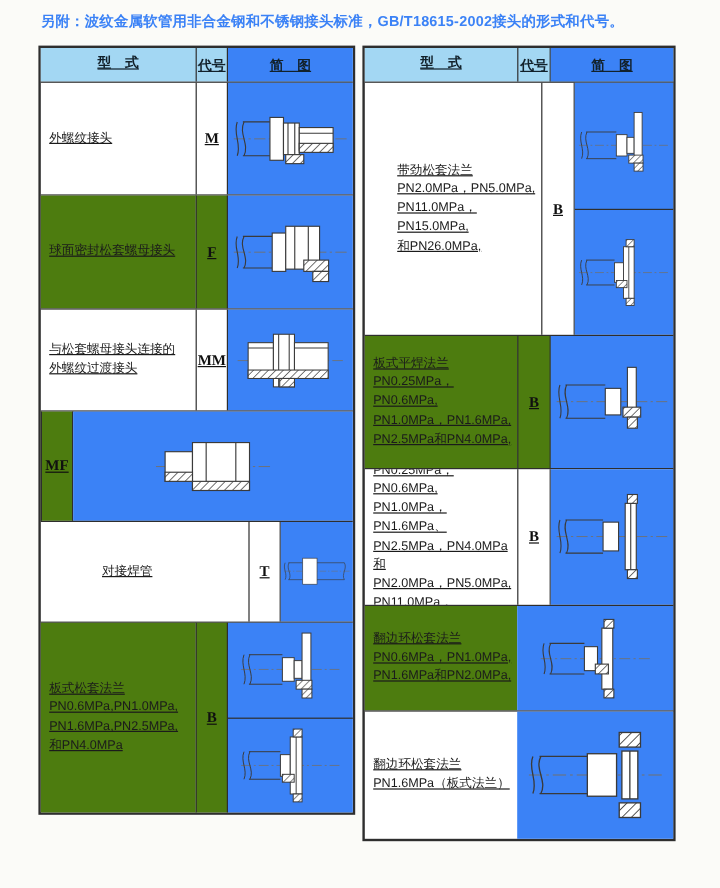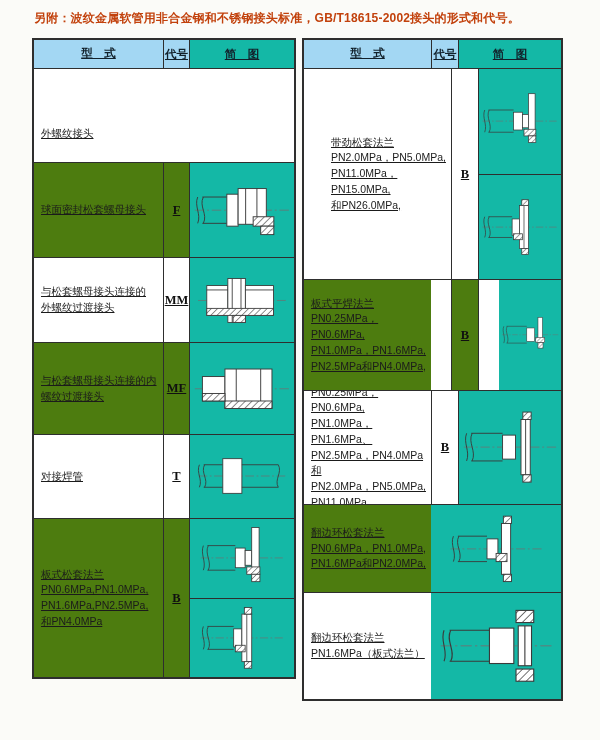--- a/index.html
+++ b/index.html
@@ -1,38 +1,38 @@
 <!DOCTYPE html>
 <html><head>
 <meta charset="utf-8">
 <style>
   html,body{margin:0;padding:0;}
   body{width:600px;height:740px;background:#fbfbf8;font-family:"Liberation Sans",sans-serif;}
   .page{position:relative;width:600px;height:740px;overflow:hidden;}
-  .title{position:absolute;left:34px;top:10px;font-size:12px;font-weight:bold;color:#c2410c;
+  .title{position:absolute;left:34px;top:10px;font-size:12px;font-weight:bold;color:#3b82f6;
          white-space:nowrap;letter-spacing:0.2px;}
   .tbl{position:absolute;top:38px;background:#fff;border:2px solid #2e2e2e;box-sizing:border-box;
        display:flex;flex-direction:column;}
   .tbl-left{left:32px;width:264px;}
   .tbl-right{left:302px;width:261px;}
   .tr{display:flex;box-sizing:border-box;flex:0 0 auto;}
   .tr + .tr{border-top:1px solid #2e2e2e;}
   .tr-head{background:#a3d7f3;}
   .td{box-sizing:border-box;min-width:0;text-decoration:underline;}
   .td-type{display:flex;flex-direction:column;justify-content:center;
            font-size:10.5px;line-height:1.5;color:#1b1b1b;padding:2px 3px 2px 7px;
            white-space:pre-line;overflow:hidden;}
   .tbl-left .td-type{flex:0 0 129px;}
   .tbl-right .td-type{flex:0 0 127px;}
   .td-code{border-left:1px solid #2e2e2e;border-right:1px solid #2e2e2e;
            display:flex;align-items:center;justify-content:center;
            font-family:"Liberation Serif",serif;font-size:12.5px;font-weight:600;color:#101010;}
   .tbl-left .td-code{flex:0 0 27px;}
   .tbl-right .td-code{flex:0 0 28px;}
-  .td-diag{flex:1 1 auto;display:flex;flex-direction:column;background:#14b8a6;}
+  .td-diag{flex:1 1 auto;display:flex;flex-direction:column;background:#3b82f6;}
   .th{font-size:11.5px;font-weight:bold;color:#12212b;display:flex;align-items:center;justify-content:center;
       white-space:pre;padding:12px;}
   .tr-head .td-type{align-items:center;padding:0;}
   .hl .td-type,.hl .td-code{background:#4d7c0f;}
   .diag-sub{flex:1 1 0;display:flex;align-items:center;justify-content:center;overflow:hidden;}
   .diag-sep{border-top:1px solid #2e2e2e;}
   .dg{width:94%;height:94%;display:block;}
   .dg line,.dg path,.dg rect,.dg polygon{stroke:#3a3a3a;stroke-width:1;}
   .dg .cl{stroke:#707070;stroke-width:0.8;stroke-dasharray:10 3 2 3;}
   .defs-hidden{position:absolute;width:0;height:0;}
@@ -51,21 +51,21 @@
       </pattern>
     </defs>
   </svg>
 
   <div class="tbl tbl-left" id="tbl-left">
       <div class="tr tr-head" style="height: 28px;">
         <div class="td td-type th">型　式</div>
         <div class="td td-code th">代号</div>
         <div class="td td-diag th" style="align-items: center; flex-direction: row; justify-content: center;">简　图</div>
       </div>
-      <div class="tr" style="height: 94px; flex-direction: column;">
+      <div class="tr" style="height: 94px;">
         <div class="td td-type">外螺纹接头</div>
         <div class="td td-code">M</div>
         <div class="td td-diag">
           <div class="diag-sub">
             <svg class="dg" viewBox="0 0 104 90" preserveAspectRatio="xMidYMid meet">
               <line class="cl" x1="2" y1="45" x2="102" y2="45" fill="none"></line>
               <path fill="none" d="M10 30 L34 30 M10 60 L34 60"></path>
               <path fill="none" d="M11 30 c-5 10.5 5 19.5 0 30"></path>
               <path fill="none" d="M5 30 c-4 10.5 4 19.5 0 30"></path>
               <rect x="34" y="26" width="12" height="38" fill="#fff"></rect>
@@ -115,38 +115,36 @@
               <rect x="56" y="28" width="32" height="34" fill="#fff"></rect>
               <line x1="12" y1="33" x2="36" y2="33" fill="none"></line>
               <line x1="56" y1="33" x2="88" y2="33" fill="none"></line>
               <rect x="12" y="54" width="76" height="8" fill="url(#hx)"></rect>
               <rect x="42" y="62" width="14" height="8" fill="url(#hx)"></rect>
             </svg>
           </div>
         </div>
       </div>
       <div class="tr hl" style="height: 92px;">
-        <div class="td td-type">与松套螺母接头连接的内
-螺纹过渡接头</div>
         <div class="td td-code">MF</div>
         <div class="td td-diag">
           <div class="diag-sub">
             <svg class="dg" viewBox="0 0 104 90" preserveAspectRatio="xMidYMid meet">
               <line class="cl" x1="2" y1="45" x2="102" y2="45" fill="none"></line>
               <rect x="10" y="32" width="24" height="26" fill="#fff"></rect>
               <rect x="34" y="24" width="50" height="42" fill="#fff"></rect>
               <line x1="46" y1="24" x2="46" y2="66" fill="none"></line>
               <line x1="72" y1="24" x2="72" y2="66" fill="none"></line>
               <rect x="10" y="50" width="24" height="8" fill="url(#hx)"></rect>
               <rect x="34" y="58" width="50" height="8" fill="url(#hx)"></rect>
             </svg>
           </div>
         </div>
       </div>
-      <div class="tr" style="height: 84px;">
+      <div class="tr" style="height: 84px; padding-left: 44px;">
         <div class="td td-type">对接焊管</div>
         <div class="td td-code">T</div>
         <div class="td td-diag">
           <div class="diag-sub">
             <svg class="dg" viewBox="0 0 104 90" preserveAspectRatio="xMidYMid meet">
               <line class="cl" x1="2" y1="45" x2="102" y2="45" fill="none"></line>
               <path fill="none" d="M8 32 L30 32 M8 58 L30 58"></path>
               <path fill="none" d="M9 32 c-5 9.1 5 16.900000000000002 0 26"></path>
               <path fill="none" d="M3 32 c-4 9.1 4 16.900000000000002 0 26"></path>
               <rect x="30" y="25" width="22" height="40" fill="#fff"></rect>
@@ -228,21 +226,21 @@
               <rect x="42" y="34" width="10" height="22" fill="#fff"></rect>
               <rect x="52" y="16" width="12" height="58" fill="#fff"></rect>
               <line x1="58" y1="16" x2="58" y2="74" fill="none"></line>
               <rect x="55" y="8" width="9" height="8" fill="url(#hx)"></rect>
               <rect x="55" y="74" width="9" height="8" fill="url(#hx)"></rect>
               <rect x="44" y="54" width="12" height="8" fill="url(#hx)"></rect>
             </svg>
           </div>
         </div>
       </div>
-      <div class="tr hl" style="height: 111px; gap: 20px;">
+      <div class="tr hl" style="height: 111px;">
         <div class="td td-type">板式平焊法兰
 PN0.25MPa，PN0.6MPa,
 PN1.0MPa，PN1.6MPa,
 PN2.5MPa和PN4.0MPa,</div>
         <div class="td td-code">B</div>
         <div class="td td-diag">
           <div class="diag-sub">
             <svg class="dg" viewBox="0 0 104 90" preserveAspectRatio="xMidYMid meet">
               <line class="cl" x1="2" y1="45" x2="102" y2="45" fill="none"></line>
               <path fill="none" d="M10 30 L46 30 M10 60 L46 60"></path>

